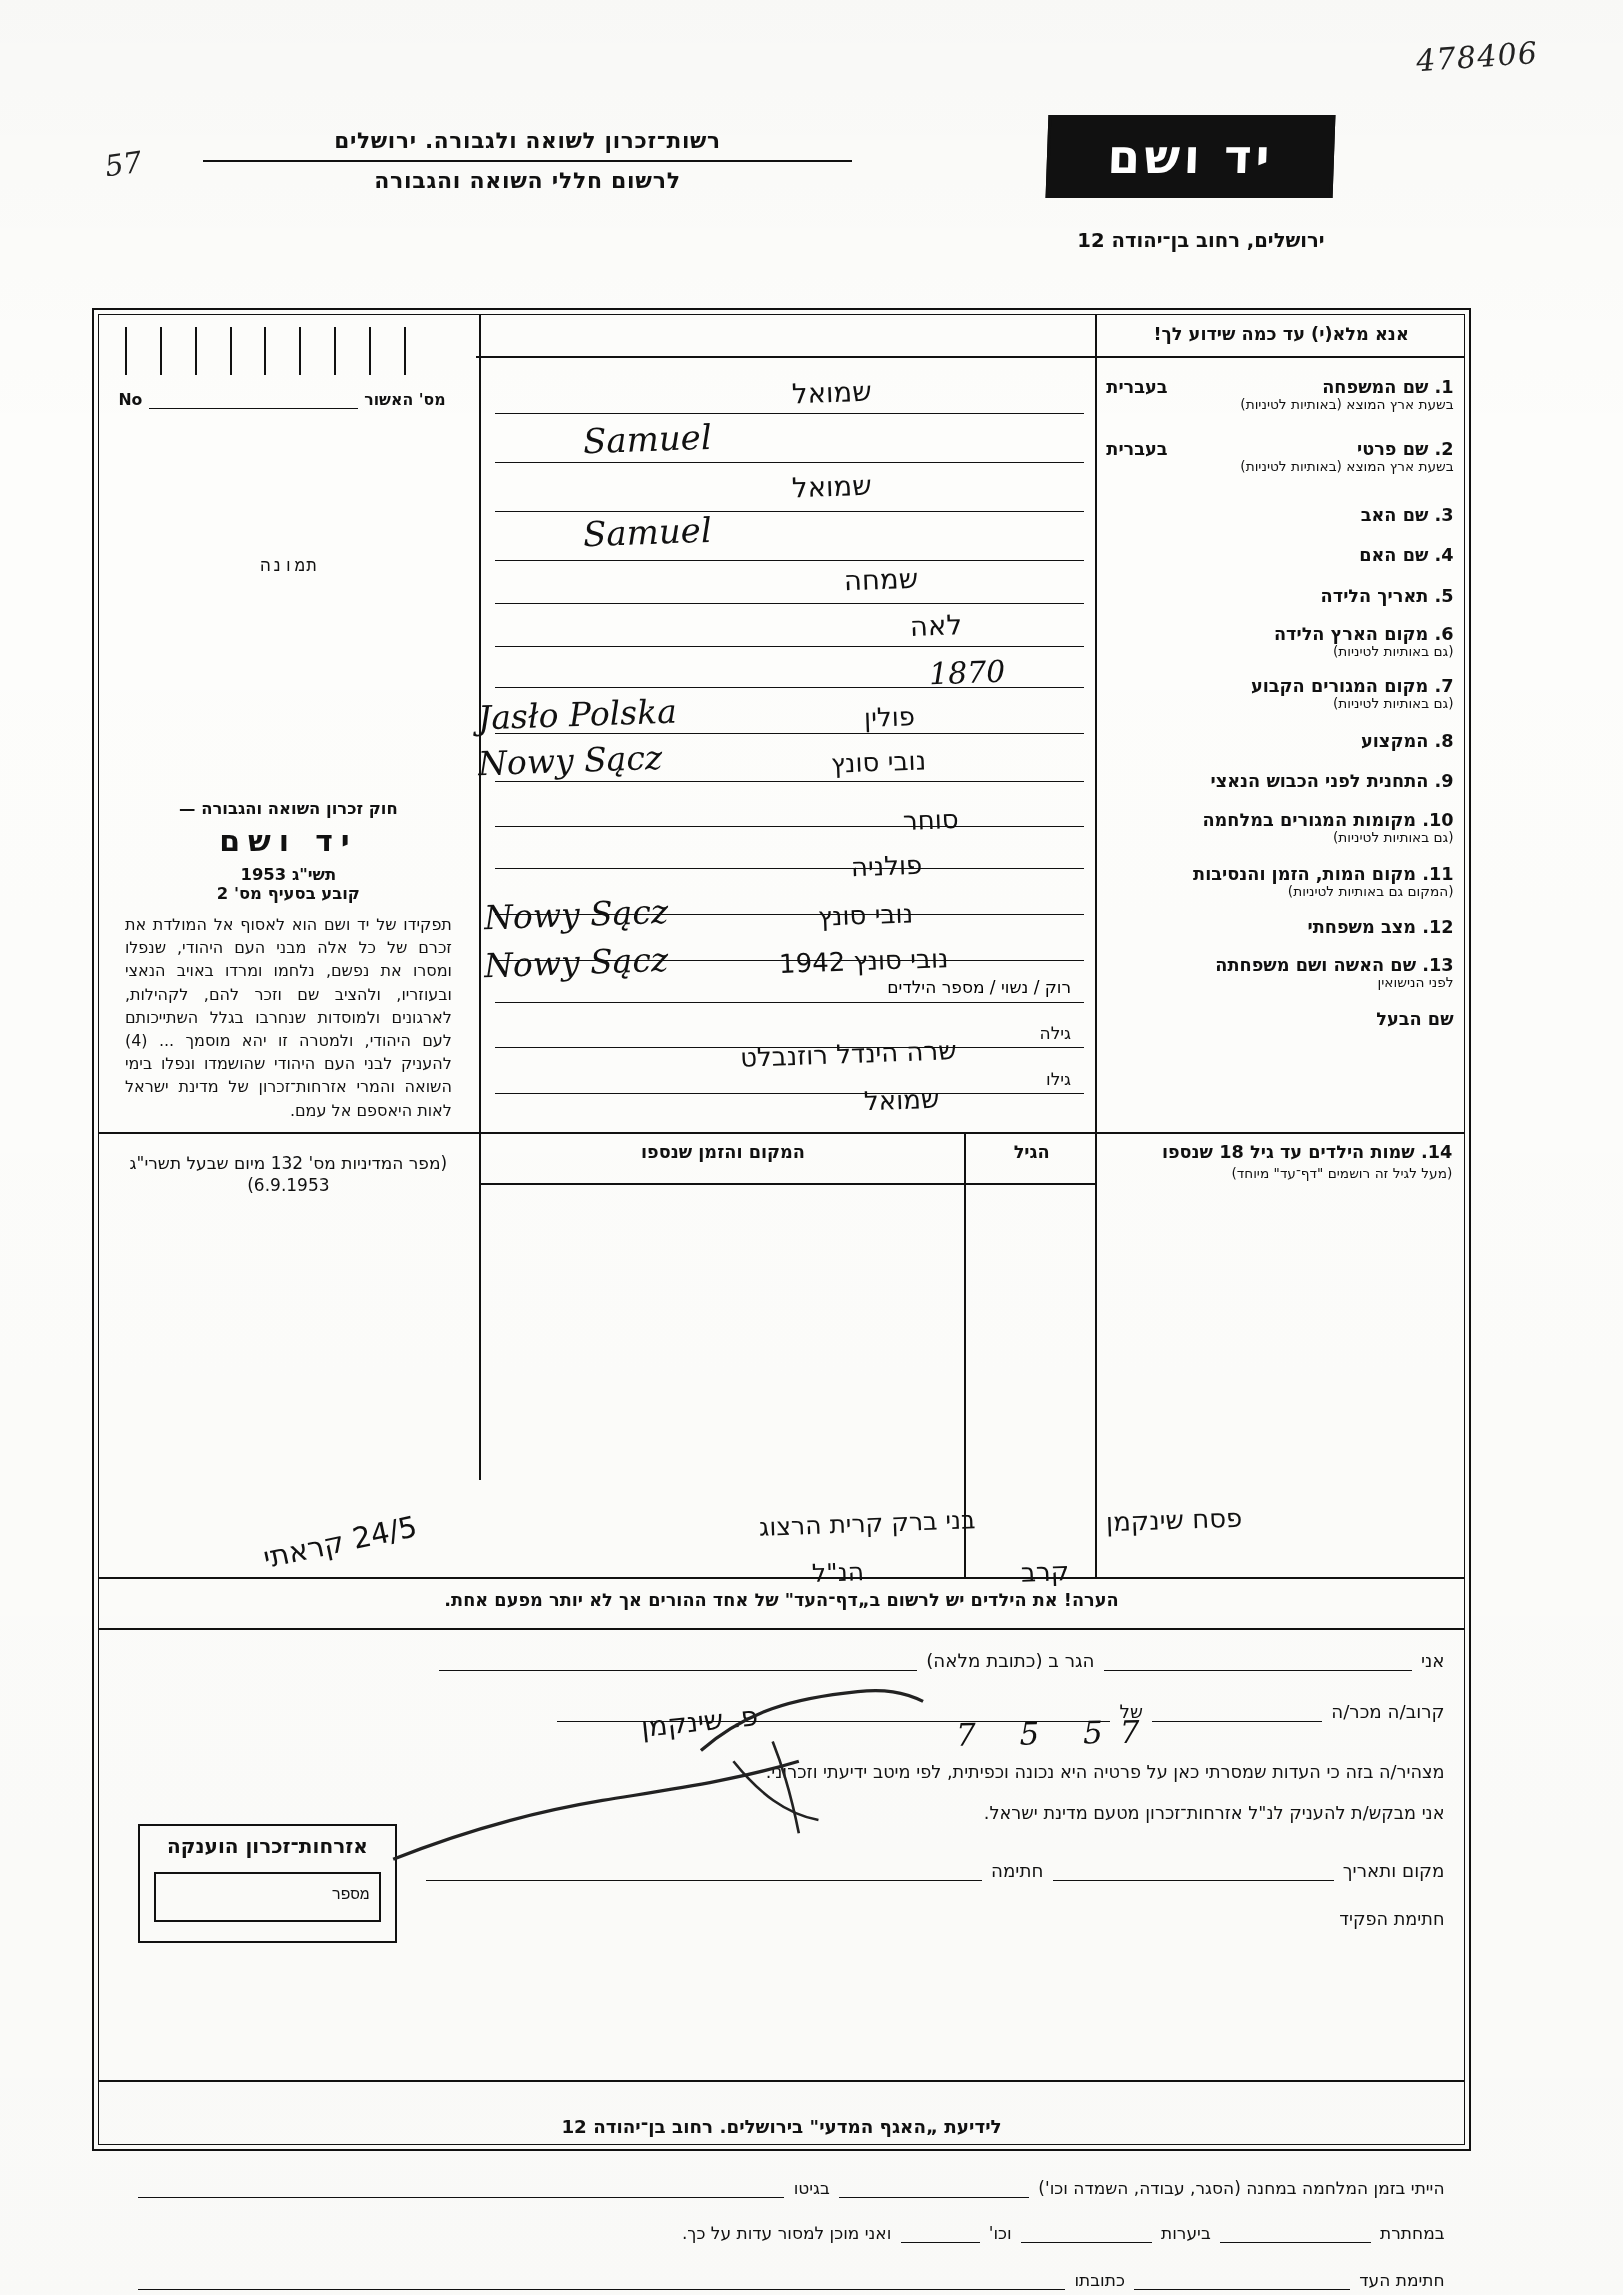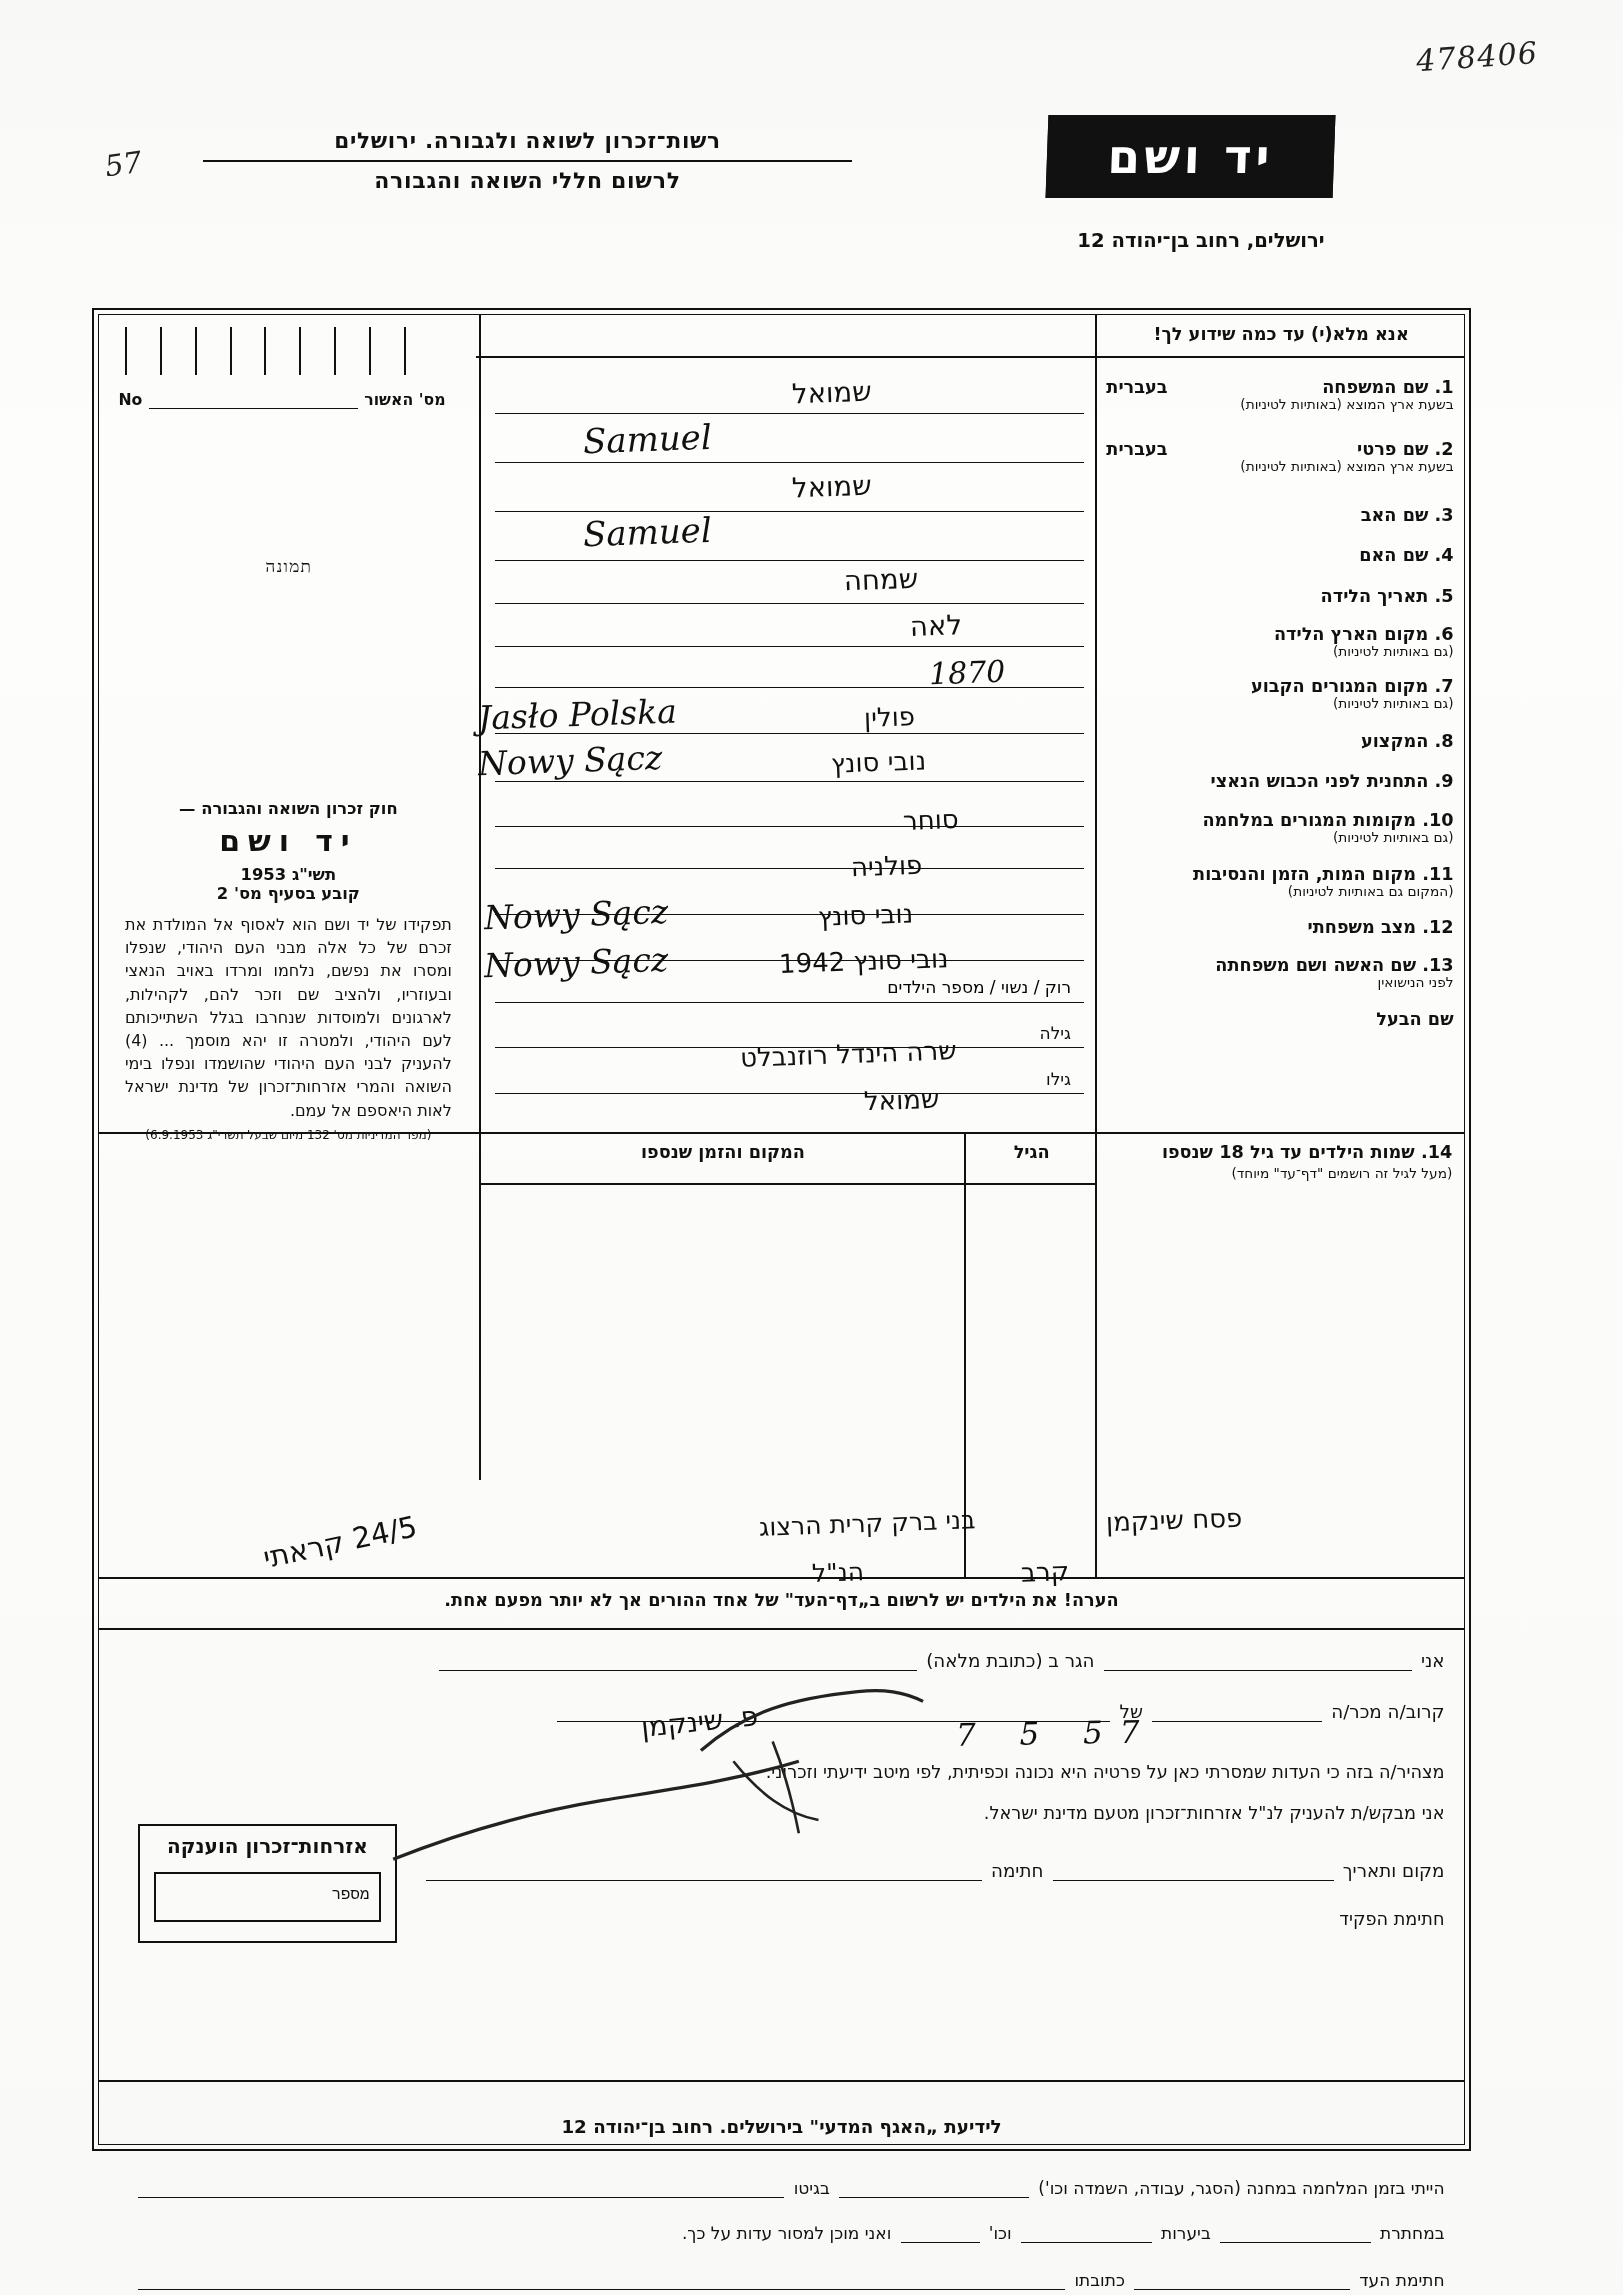--- a/index.html
+++ b/index.html
@@ -123,37 +123,37 @@
     direction:rtl;font-size:15.7px;color:#111;
     font-family:"DejaVu Sans", sans-serif;
     display:flex;align-items:flex-end;gap:6.5px;
   }
   .permit-line .lbl{white-space:nowrap;font-weight:bold;}
   .permit-line .dash{flex:1;border-bottom:1.3px solid #111;height:14.4px;}
   .permit-line .no{font-weight:bold;}
   .tmuna{
     position:absolute;left:0;top:242px;width:380px;text-align:center;
     direction:rtl;font-size:17px;color:#111;letter-spacing:1.3px;
-    font-family:Liberation Serif, serif;
+    font-family:Liberation Mono, monospace;
   }
 
   .law-wrap{
     position:absolute;left:26px;top:484px;width:327px;
     direction:rtl;text-align:center;color:#111;
     font-family:"DejaVu Sans", sans-serif;
   }
   .law-t1{font-size:16.4px;font-weight:bold;}
   .law-big{font-size:30px;font-weight:bold;letter-spacing:7.9px;margin-top:5.2px;}
   .law-t2{font-size:16.4px;font-weight:bold;margin-top:6.5px;}
   .law-t3{font-size:16.4px;font-weight:bold;}
   .law-body{
     margin-top:10.5px;font-size:16px;line-height:1.45;text-align:justify;
     direction:rtl;
   }
-  .law-foot{margin-top:6px;font-size:12px;line-height:1.3;}
+  .law-foot{margin-top:30px;font-size:17px;line-height:1.3;}
   .hrule{position:absolute;left:0;right:0;border-bottom:2px solid #111;}
 
   .addr-box{
     position:absolute;left:39px;top:1525px;width:255px;height:115px;
     border:2px solid #111;
   }
   .addr-box .t{
     text-align:center;direction:rtl;font-size:20px;font-weight:bold;padding-top:7.9px;
     font-family:"DejaVu Sans", sans-serif;color:#111;
   }

